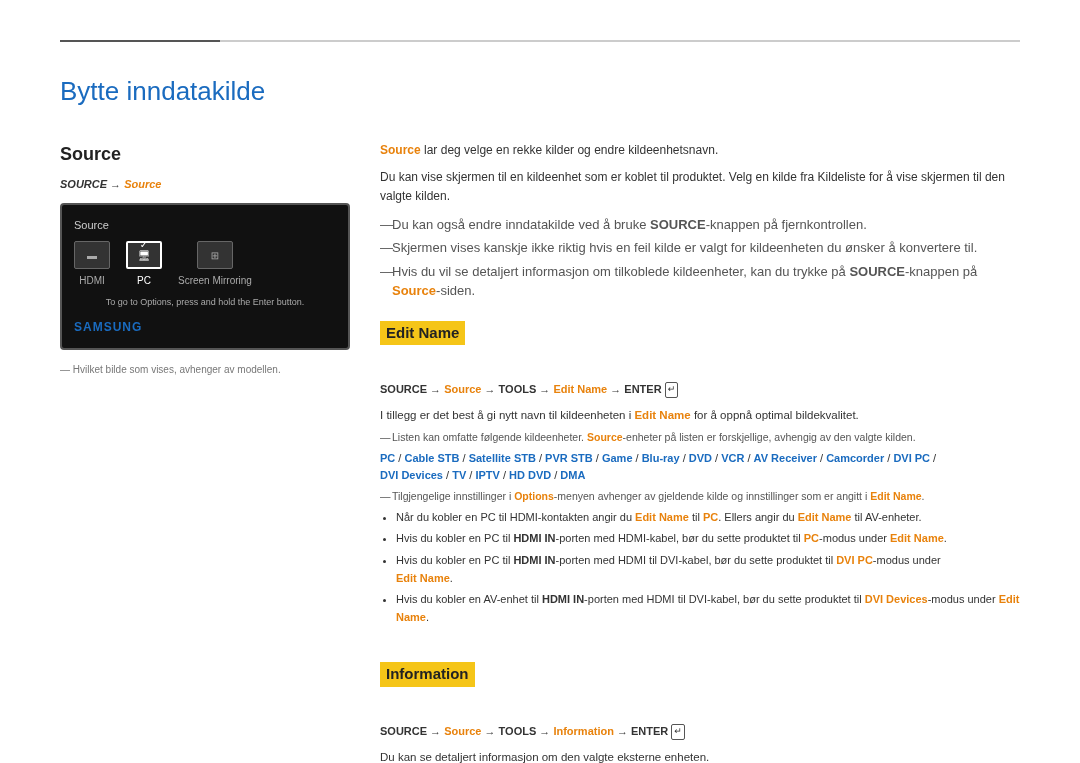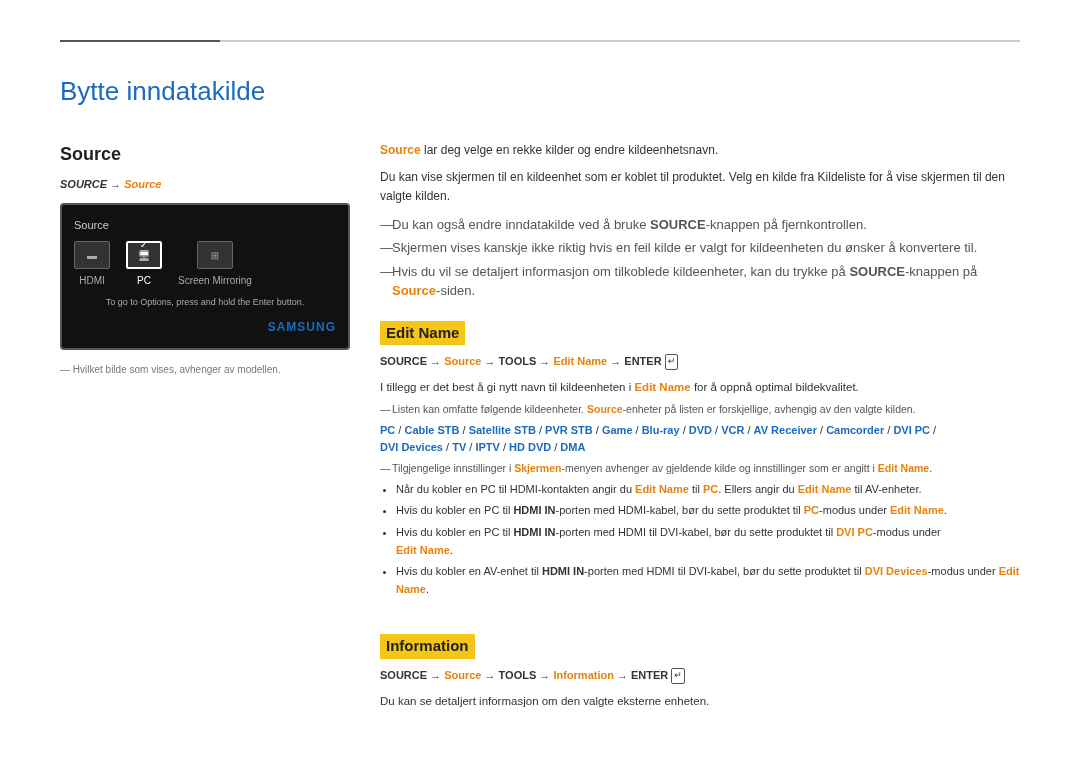--- a/index.html
+++ b/index.html
@@ -132,21 +132,21 @@
     }
 
     .tv-screen .hint-text {
       font-size: 9px;
       color: #aaa;
       text-align: center;
       margin-bottom: 8px;
     }
 
     .samsung-logo {
-      text-align: right;
+      text-align: left;
       font-size: 12px;
       font-weight: bold;
       color: #1a6bbf;
       letter-spacing: 1px;
     }
 
     .footnote {
       font-size: 10px;
       color: #777;
       margin-top: 12px;
@@ -184,20 +184,21 @@
       font-weight: bold;
       padding: 1px 6px;
       margin-top: 16px;
       margin-bottom: 8px;
     }
 
     .source-path2 {
       font-size: 11px;
       color: #333;
       margin-bottom: 8px;
+      margin-top: 28px;
     }
     .source-path2 .bold {
       font-weight: bold;
     }
     .source-path2 .orange {
       color: #e8820c;
       font-weight: bold;
     }
 
     .body-text {
@@ -316,21 +317,21 @@
 
     <p class="body-text">I tillegg er det best å gi nytt navn til kildeenheten i <span class="orange-text">Edit Name</span> for å oppnå optimal bildekvalitet.</p>
 
     <p class="note-small">Listen kan omfatte følgende kildeenheter. <span class="orange-text">Source</span>-enheter på listen er forskjellige, avhengig av den valgte kilden.</p>
 
     <p class="device-list">
       <span class="blue-text">PC</span> / <span class="blue-text">Cable STB</span> / <span class="blue-text">Satellite STB</span> / <span class="blue-text">PVR STB</span> / <span class="blue-text">Game</span> / <span class="blue-text">Blu-ray</span> / <span class="blue-text">DVD</span> / <span class="blue-text">VCR</span> / <span class="blue-text">AV Receiver</span> / <span class="blue-text">Camcorder</span> / <span class="blue-text">DVI PC</span> /<br>
       <span class="blue-text">DVI Devices</span> / <span class="blue-text">TV</span> / <span class="blue-text">IPTV</span> / <span class="blue-text">HD DVD</span> / <span class="blue-text">DMA</span>
     </p>
 
-    <p class="note-small">Tilgjengelige innstillinger i <span class="orange-text">Skjermen</span>-menyen avhenger av gjeldende kilde og innstillinger som er angitt i <span class="orange-text">Edit Name</span>.</p>
+    <p class="note-small">Tilgjengelige innstillinger i <span class="orange-text">Options</span>-menyen avhenger av gjeldende kilde og innstillinger som er angitt i <span class="orange-text">Edit Name</span>.</p>
 
     <ul class="bullet-list">
       <li>Når du kobler en PC til HDMI-kontakten angir du <span class="orange-text">Edit Name</span> til <span class="orange-text">PC</span>. Ellers angir du <span class="orange-text">Edit Name</span> til AV-enheter.</li>
       <li>Hvis du kobler en PC til <span class="bold-text">HDMI IN</span>-porten med HDMI-kabel, bør du sette produktet til <span class="orange-text">PC</span>-modus under <span class="orange-text">Edit Name</span>.</li>
       <li>Hvis du kobler en PC til <span class="bold-text">HDMI IN</span>-porten med HDMI til DVI-kabel, bør du sette produktet til <span class="orange-text">DVI PC</span>-modus under<br><span class="orange-text">Edit Name</span>.</li>
       <li>Hvis du kobler en AV-enhet til <span class="bold-text">HDMI IN</span>-porten med HDMI til DVI-kabel, bør du sette produktet til <span class="orange-text">DVI Devices</span>-modus under <span class="orange-text">Edit Name</span>.</li>
     </ul>
 
     
     <div class="section-heading-yellow">Information</div>

